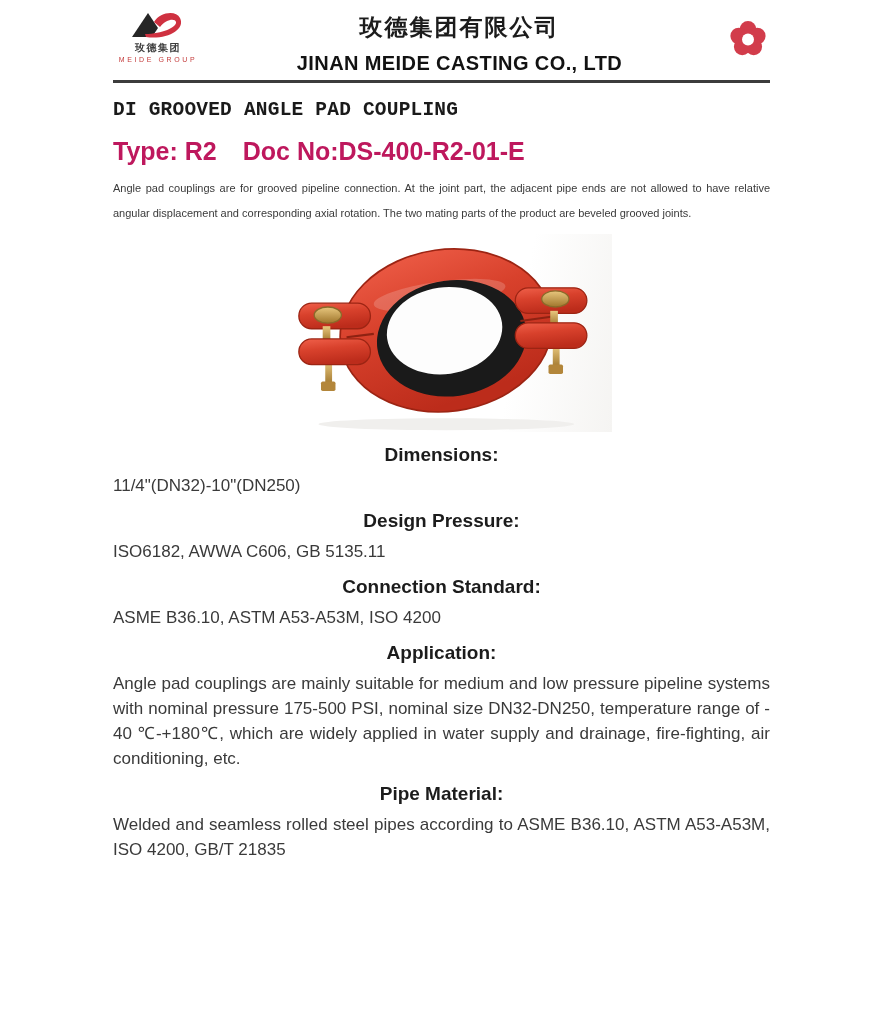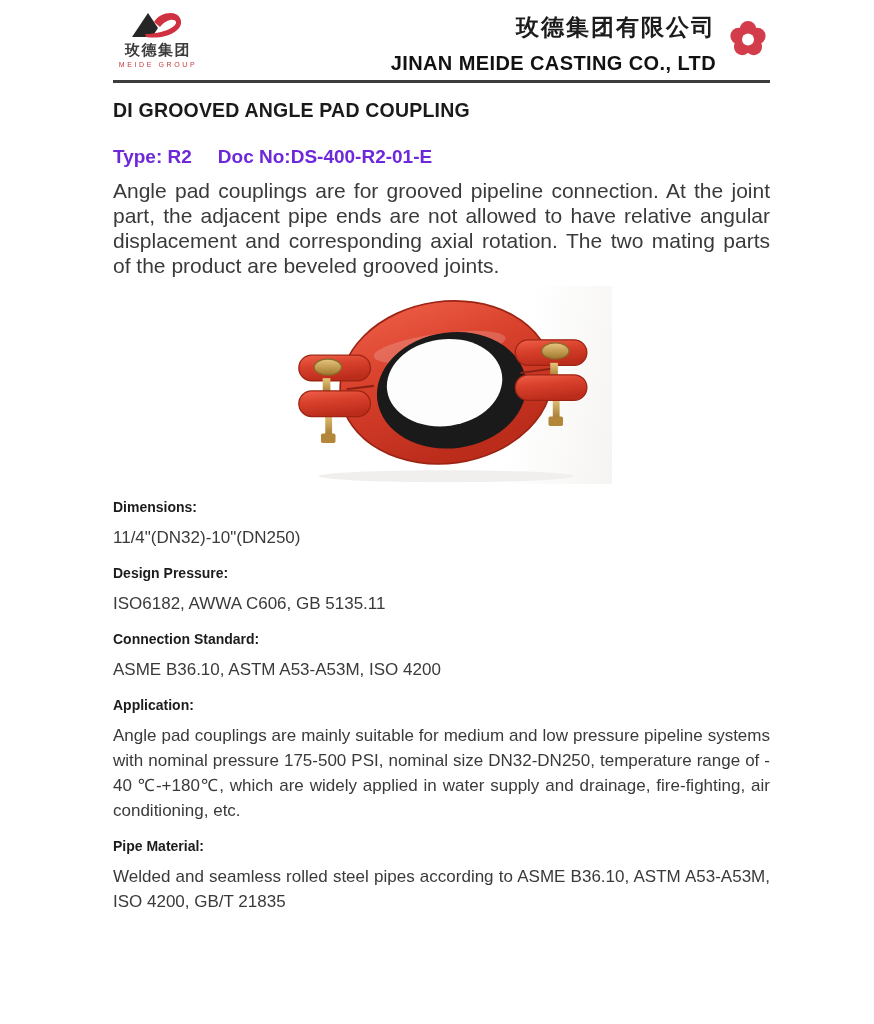--- a/index.html
+++ b/index.html
@@ -9,48 +9,48 @@
     background: #ffffff;
     font-family: "Liberation Sans", sans-serif;
     color: #2f2f2f;
     overflow: hidden;
   }
   .page { padding: 10px 104px 0 113px; }
 
   
   .header { display: flex; align-items: flex-start; }
   .logo-block { width: 90px; display: flex; flex-direction: column; align-items: center; }
-  .logo-cn { font-size: 15px; font-weight: bold; color: #3d3d3d; letter-spacing: 1.5px; margin-top: 1px; }
+  .logo-cn { font-size: 10px; font-weight: bold; color: #3d3d3d; letter-spacing: 1.5px; margin-top: 1px; }
   .logo-en { font-size: 7px; color: #c43b3b; letter-spacing: 2.6px; margin-top: 1px; white-space: nowrap; }
-  .titles { flex: 1; text-align: right; padding-top: 2px; }
+  .titles { flex: 1; text-align: center; padding-top: 2px; }
   .company-cn { font-size: 23px; color: #1c1c1c; font-weight: 600; letter-spacing: 2px; }
   .company-en { font-size: 20px; font-weight: bold; color: #121212; margin-top: 9px; letter-spacing: 0.4px; }
   .flower-wrap { width: 54px; display: flex; justify-content: flex-end; padding-top: 7px; }
   .divider { border: none; border-top: 3px solid #3c3c3c; margin: 5px 0 0; }
 
   
-  .doc-title { font-size: 19.5px; font-weight: bold; margin: 16px 0 0; color: #1a1a1a; letter-spacing: 0.2px; }
-  .type-line { margin-top: 24px; font-size: 19px; font-weight: bold; color: #6d28d9; }
+  .doc-title { font-size: 19.5px; font-weight: bold; margin: 16px 0 0; color: #1a1a1a; letter-spacing: 0.2px; font-family: Liberation Mono, monospace; }
+  .type-line { margin-top: 16px; font-size: 25px; font-weight: bold; color: #be185d; }
   .type-line .doc-no { margin-left: 26px; }
   .overview-heading { margin-top: 25px; font-size: 19px; font-weight: bold; color: #1a1a1a; }
   .overview-heading .num { margin-right: 7px; }
 
-  .para { font-size: 21px; line-height: 25px; text-align: justify; margin: 10px 0 8px; color: #3a3a3a; }
+  .para { font-size: 11px; line-height: 25px; text-align: justify; margin: 10px 0 8px; color: #3a3a3a; }
 
   
   .figure {
     width: 340px; height: 198px;
     margin: 6px auto 2px;
     display: flex; align-items: center; justify-content: center;
     background: linear-gradient(100deg, #ffffff 70%, #f5f4f2 100%);
   }
   .figure svg { width: 330px; height: 196px; }
 
   
-  .spec-label { font-size: 14px; line-height: 20px; font-weight: bold; margin: 13px 0 8px; color: #1c1c1c; }
+  .spec-label { font-size: 19px; line-height: 20px; font-weight: bold; margin: 13px 0 8px; color: #1c1c1c; text-align: center; }
   .spec-value { font-size: 17px; line-height: 25px; margin: 0; color: #3a3a3a; }
   .just { text-align: justify; }
 </style>
 </head>
 <body>
 
 <div class="page">
 
   <div class="header">
     <div class="logo-block">

